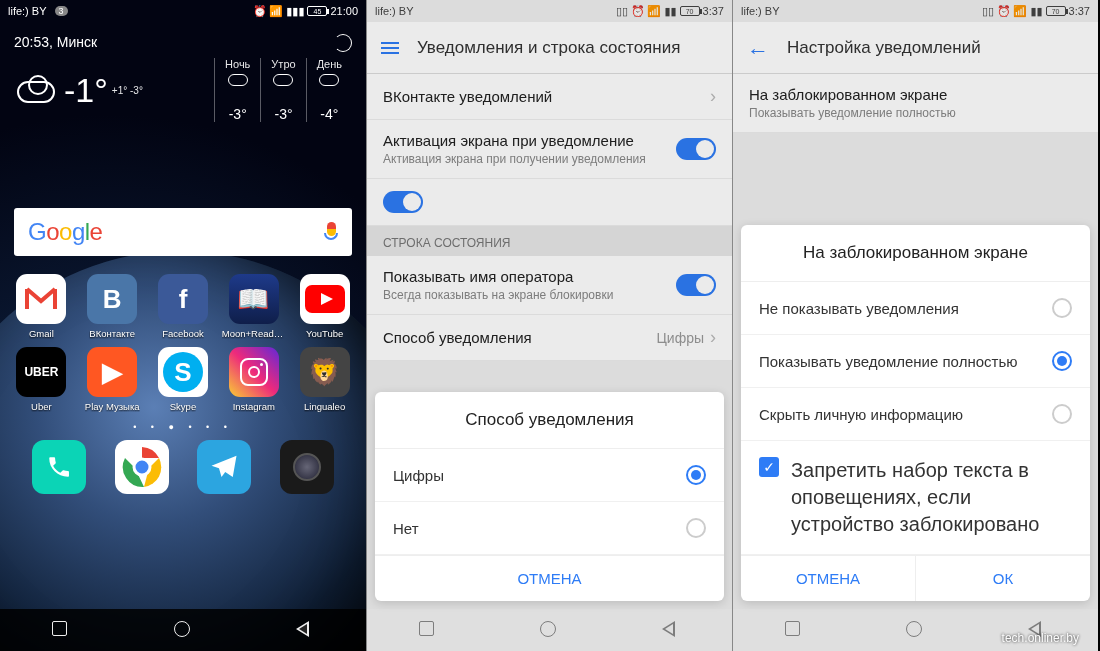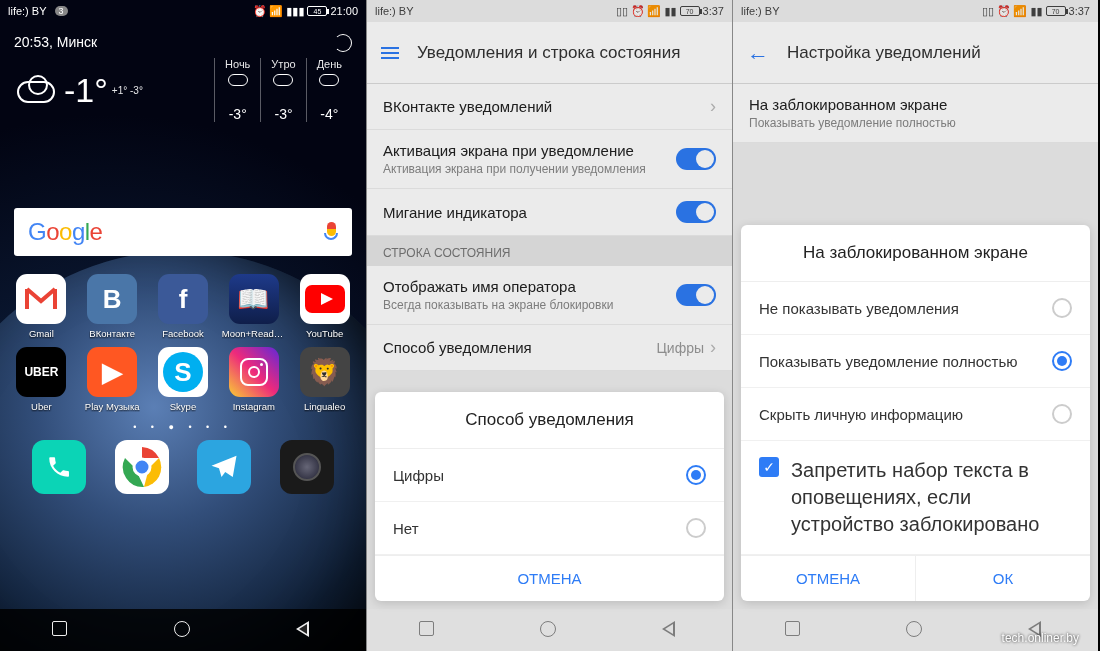--- a/index.html
+++ b/index.html
@@ -69,21 +69,21 @@
   .nav-cr{border:1.8px solid currentColor; width:16px; height:16px; border-radius:50%;}
   .nav-tr{width:0;height:0;border-top:8px solid transparent;border-bottom:8px solid transparent;border-right:13px solid currentColor; position:relative;}
   .nav-tr::after{content:"";position:absolute;left:3px;top:-5px;width:0;height:0;border-top:5px solid transparent;border-bottom:5px solid transparent;border-right:8px solid; }
   .navbar.dark{color:#eee;} .navbar.dark .nav-tr::after{border-right-color:rgba(0,0,0,.85);}
   .navbar.light{color:#888;} .navbar.light .nav-tr::after{border-right-color:#f2f2f2;}
 
   .refresh{width:18px;height:18px;border:1.5px solid #fff;border-radius:50%;border-left-color:transparent;position:relative;}
 
   
   .settings{position:relative; background:#efefef; height:100%;}
-  .hdr{background:#fff; height:62px; display:flex; align-items:center; padding:0 14px; border-bottom:1px solid #ddd;}
+  .hdr{background:#fff; height:52px; display:flex; align-items:center; padding:0 14px; border-bottom:1px solid #ddd;}
   .hdr .title{font-size:17px; color:#333; margin-left:18px;}
   .burger{width:18px; display:flex; flex-direction:column; gap:3px;}
   .burger span{height:2px; background:#2e7cf6;}
   .back-arr{font-size:22px; color:#2e7cf6; font-weight:300;}
 
   .cell{background:#fff; padding:12px 16px; border-bottom:1px solid #eee; display:flex; align-items:center;}
   .cell .txt{flex:1;}
   .cell .t1{font-size:15px; color:#222;}
   .cell .t2{font-size:12px; color:#888; margin-top:3px;}
   .chev{color:#bbb; font-size:18px;}
@@ -310,29 +310,26 @@
       <span class="chev">›</span>
     </div>
     <div class="cell">
       <div class="txt">
           <div class="t1">Активация экрана при уведомление</div>
           <div class="t2">Активация экрана при получении уведомления</div>
         </div>
       <div class="sw"></div>
     </div>
     <div class="cell">
+      <div class="sw"></div>
+    </div>
+    <div class="sec-hdr">СТРОКА СОСТОЯНИЯ</div>
+    <div class="cell">
       <div class="txt">
-          <div class="t1">Мигание индикатора</div>
-        </div>
-      <div class="sw"></div>
-    </div>
-    <div class="sec-hdr">СТРОКА СОСТОЯНИЯ</div>
-    <div class="cell">
-      <div class="txt">
-          <div class="t1">Отображать имя оператора</div>
+          <div class="t1">Показывать имя оператора</div>
           <div class="t2">Всегда показывать на экране блокировки</div>
         </div>
       <div class="sw"></div>
     </div>
     <div class="cell">
       <div class="txt">
           <div class="t1">Способ уведомления</div>
         </div>
       <span class="val">Цифры</span>
       <span class="chev">›</span>

